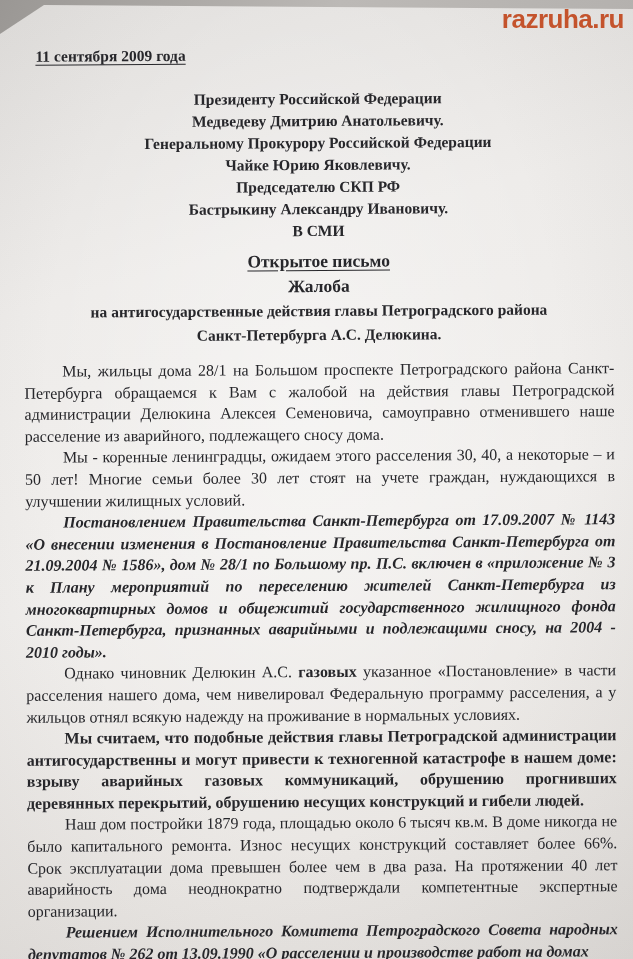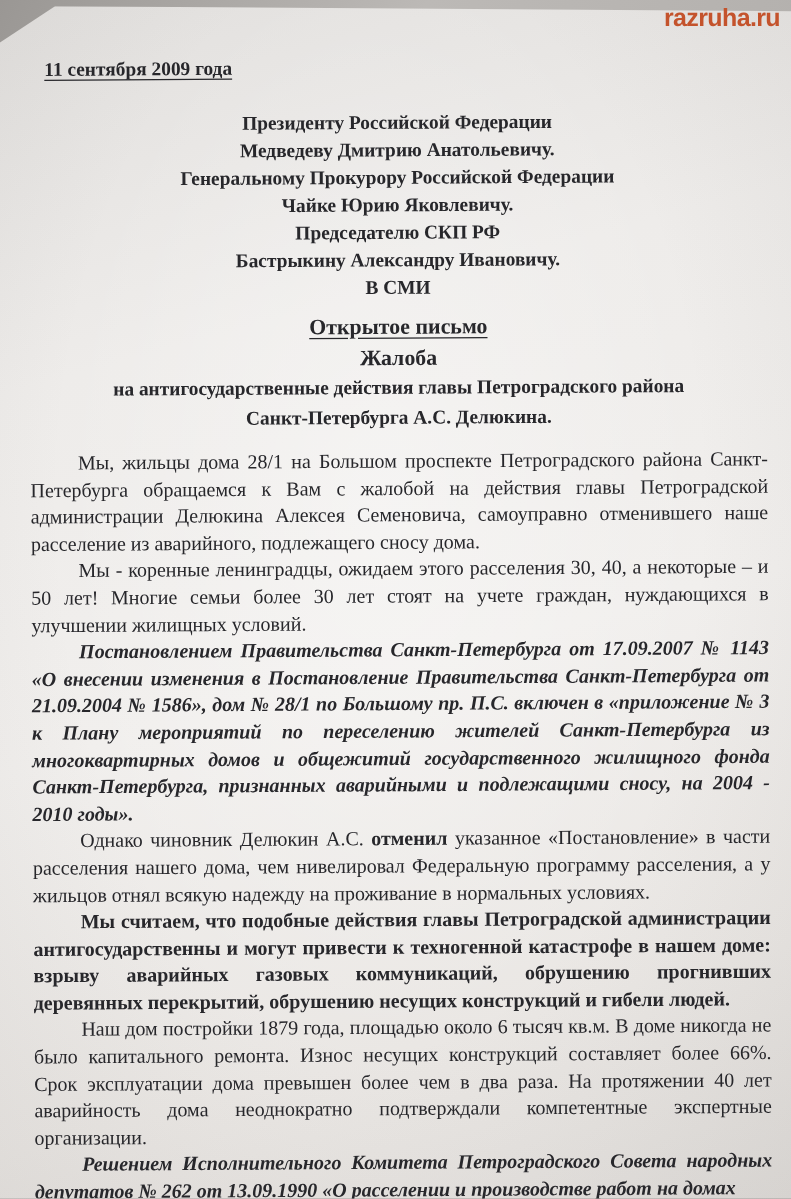--- a/index.html
+++ b/index.html
@@ -24,21 +24,21 @@
   .paper::after {
     content: "";
     position: absolute; inset: 0;
     background: radial-gradient(ellipse at 48% 42%, rgba(255,255,255,0.38) 0%, rgba(255,255,255,0) 55%, rgba(110,105,100,0.10) 100%);
     pointer-events: none;
   }
   .watermark {
     position: absolute; top: 4px; right: 9px;
     font-family: "Liberation Sans", sans-serif;
     font-weight: 700;
-    font-size: 20px;
+    font-size: 26px;
     letter-spacing: -0.5px;
     color: #c4532c;
     z-index: 5;
   }
   .content {
     position: absolute; left: 25px; right: 18px; top: 0;
     color: #27272b;
     transform: rotate(-0.35deg);
     z-index: 2;
   }
@@ -114,20 +114,20 @@
       <div class="title">Открытое письмо</div>
       <div class="subtitle">Жалоба</div>
       <div class="subline">на антигосударственные действия главы Петроградского района</div>
       <div class="subline">Санкт-Петербурга А.С. Делюкина.</div>
     </div>
 
     <div class="body-text">
       <p>Мы, жильцы дома 28/1 на Большом проспекте Петроградского района Санкт-Петербурга обращаемся к Вам с жалобой на действия главы Петроградской администрации Делюкина Алексея Семеновича, самоуправно отменившего наше расселение из аварийного, подлежащего сносу дома.</p>
       <p>Мы - коренные ленинградцы, ожидаем этого расселения 30, 40, а некоторые – и 50 лет! Многие семьи более 30 лет стоят на учете граждан, нуждающихся в улучшении жилищных условий.</p>
       <p class="bold-italic">Постановлением Правительства Санкт-Петербурга от 17.09.2007 № 1143 «О внесении изменения в Постановление Правительства Санкт-Петербурга от 21.09.2004 № 1586», дом № 28/1 по Большому пр. П.С. включен в «приложение № 3 к Плану мероприятий по переселению жителей Санкт-Петербурга из многоквартирных домов и общежитий государственного жилищного фонда Санкт-Петербурга, признанных аварийными и подлежащими сносу, на 2004 - 2010 годы».</p>
-      <p><span>Однако чиновник Делюкин А.С. </span><span class="bold">отменил</span><span> указанное «Постановление» в части расселения нашего дома, чем нивелировал Федеральную программу расселения, а у жильцов отнял всякую надежду на проживание в нормальных условиях.</span></p>
+      <p><span>Однако чиновник Делюкин А.С. </span><span class="bold">газовых</span><span> указанное «Постановление» в части расселения нашего дома, чем нивелировал Федеральную программу расселения, а у жильцов отнял всякую надежду на проживание в нормальных условиях.</span></p>
       <p class="bold">Мы считаем, что подобные действия главы Петроградской администрации антигосударственны и могут привести к техногенной катастрофе в нашем доме: взрыву аварийных газовых коммуникаций, обрушению прогнивших деревянных перекрытий, обрушению несущих конструкций и гибели людей.</p>
       <p>Наш дом постройки 1879 года, площадью около 6 тысяч кв.м. В доме никогда не было капитального ремонта. Износ несущих конструкций составляет более 66%. Срок эксплуатации дома превышен более чем в два раза. На протяжении 40 лет аварийность дома неоднократно подтверждали компетентные экспертные организации.</p>
       <p class="bold-italic">Решением Исполнительного Комитета Петроградского Совета народных депутатов № 262 от 13.09.1990 «О расселении и производстве работ на домах</p>
     </div>
 
   </div>
 </div>
 
 </body></html>

